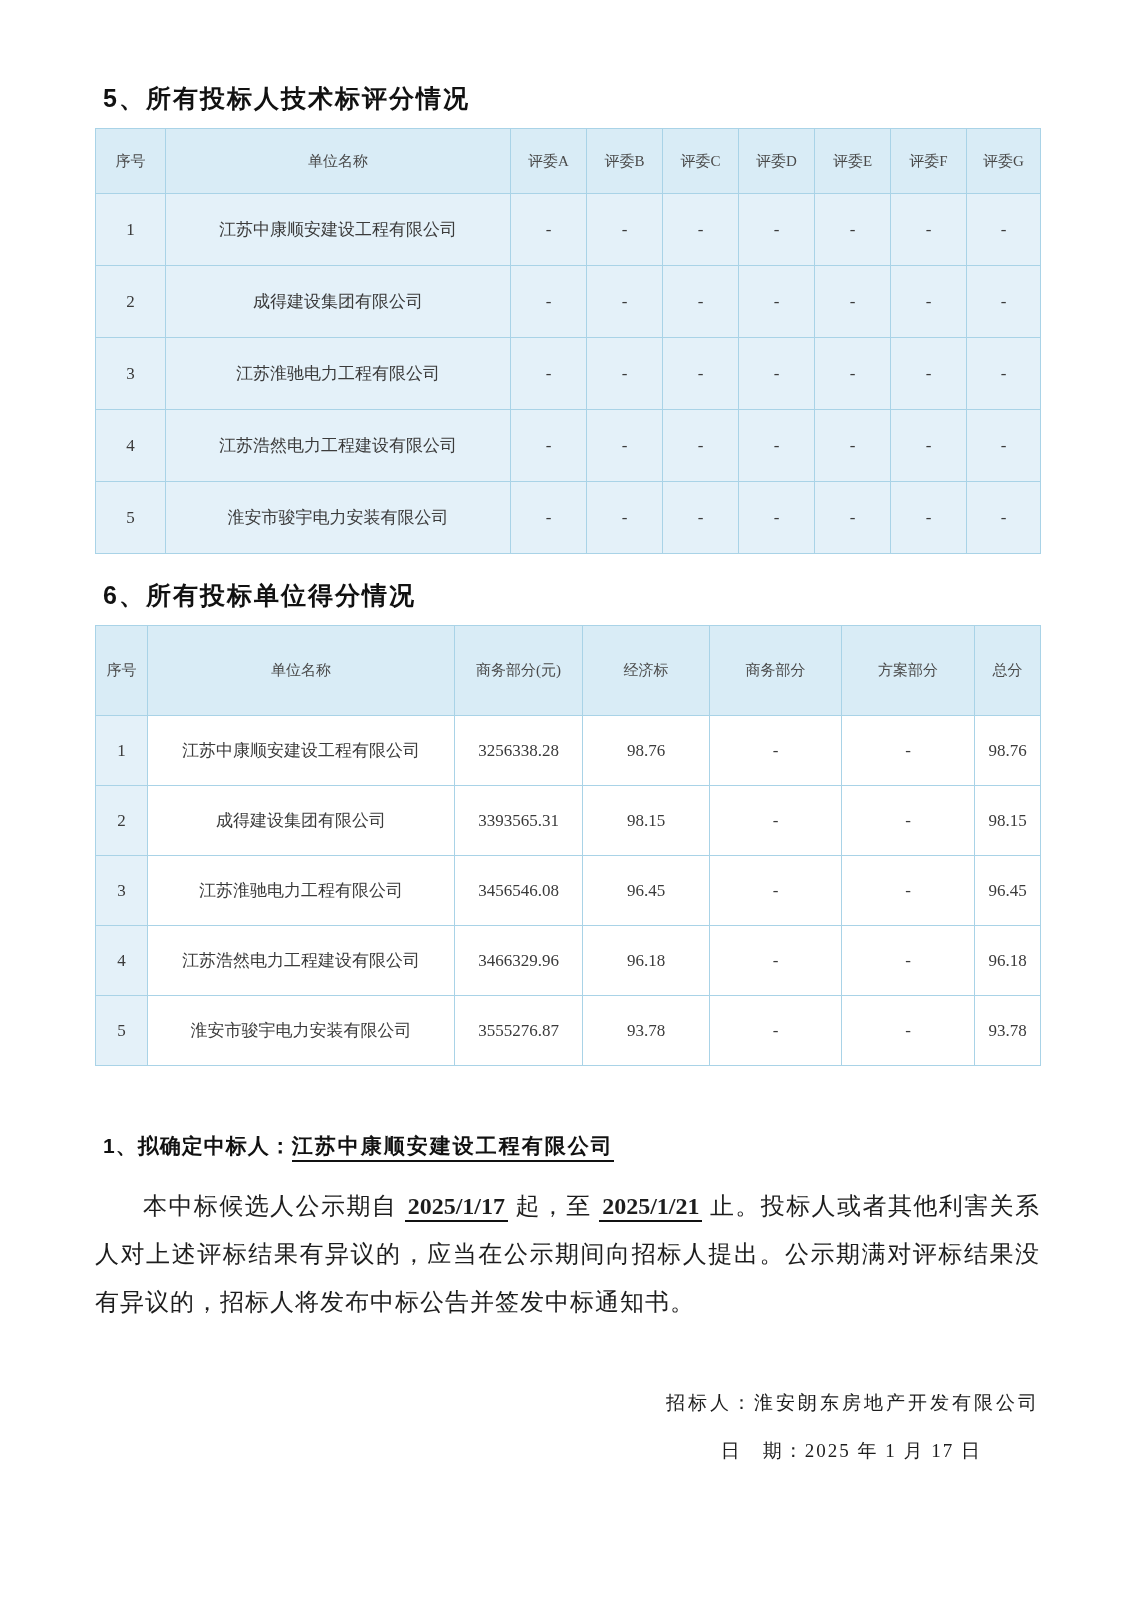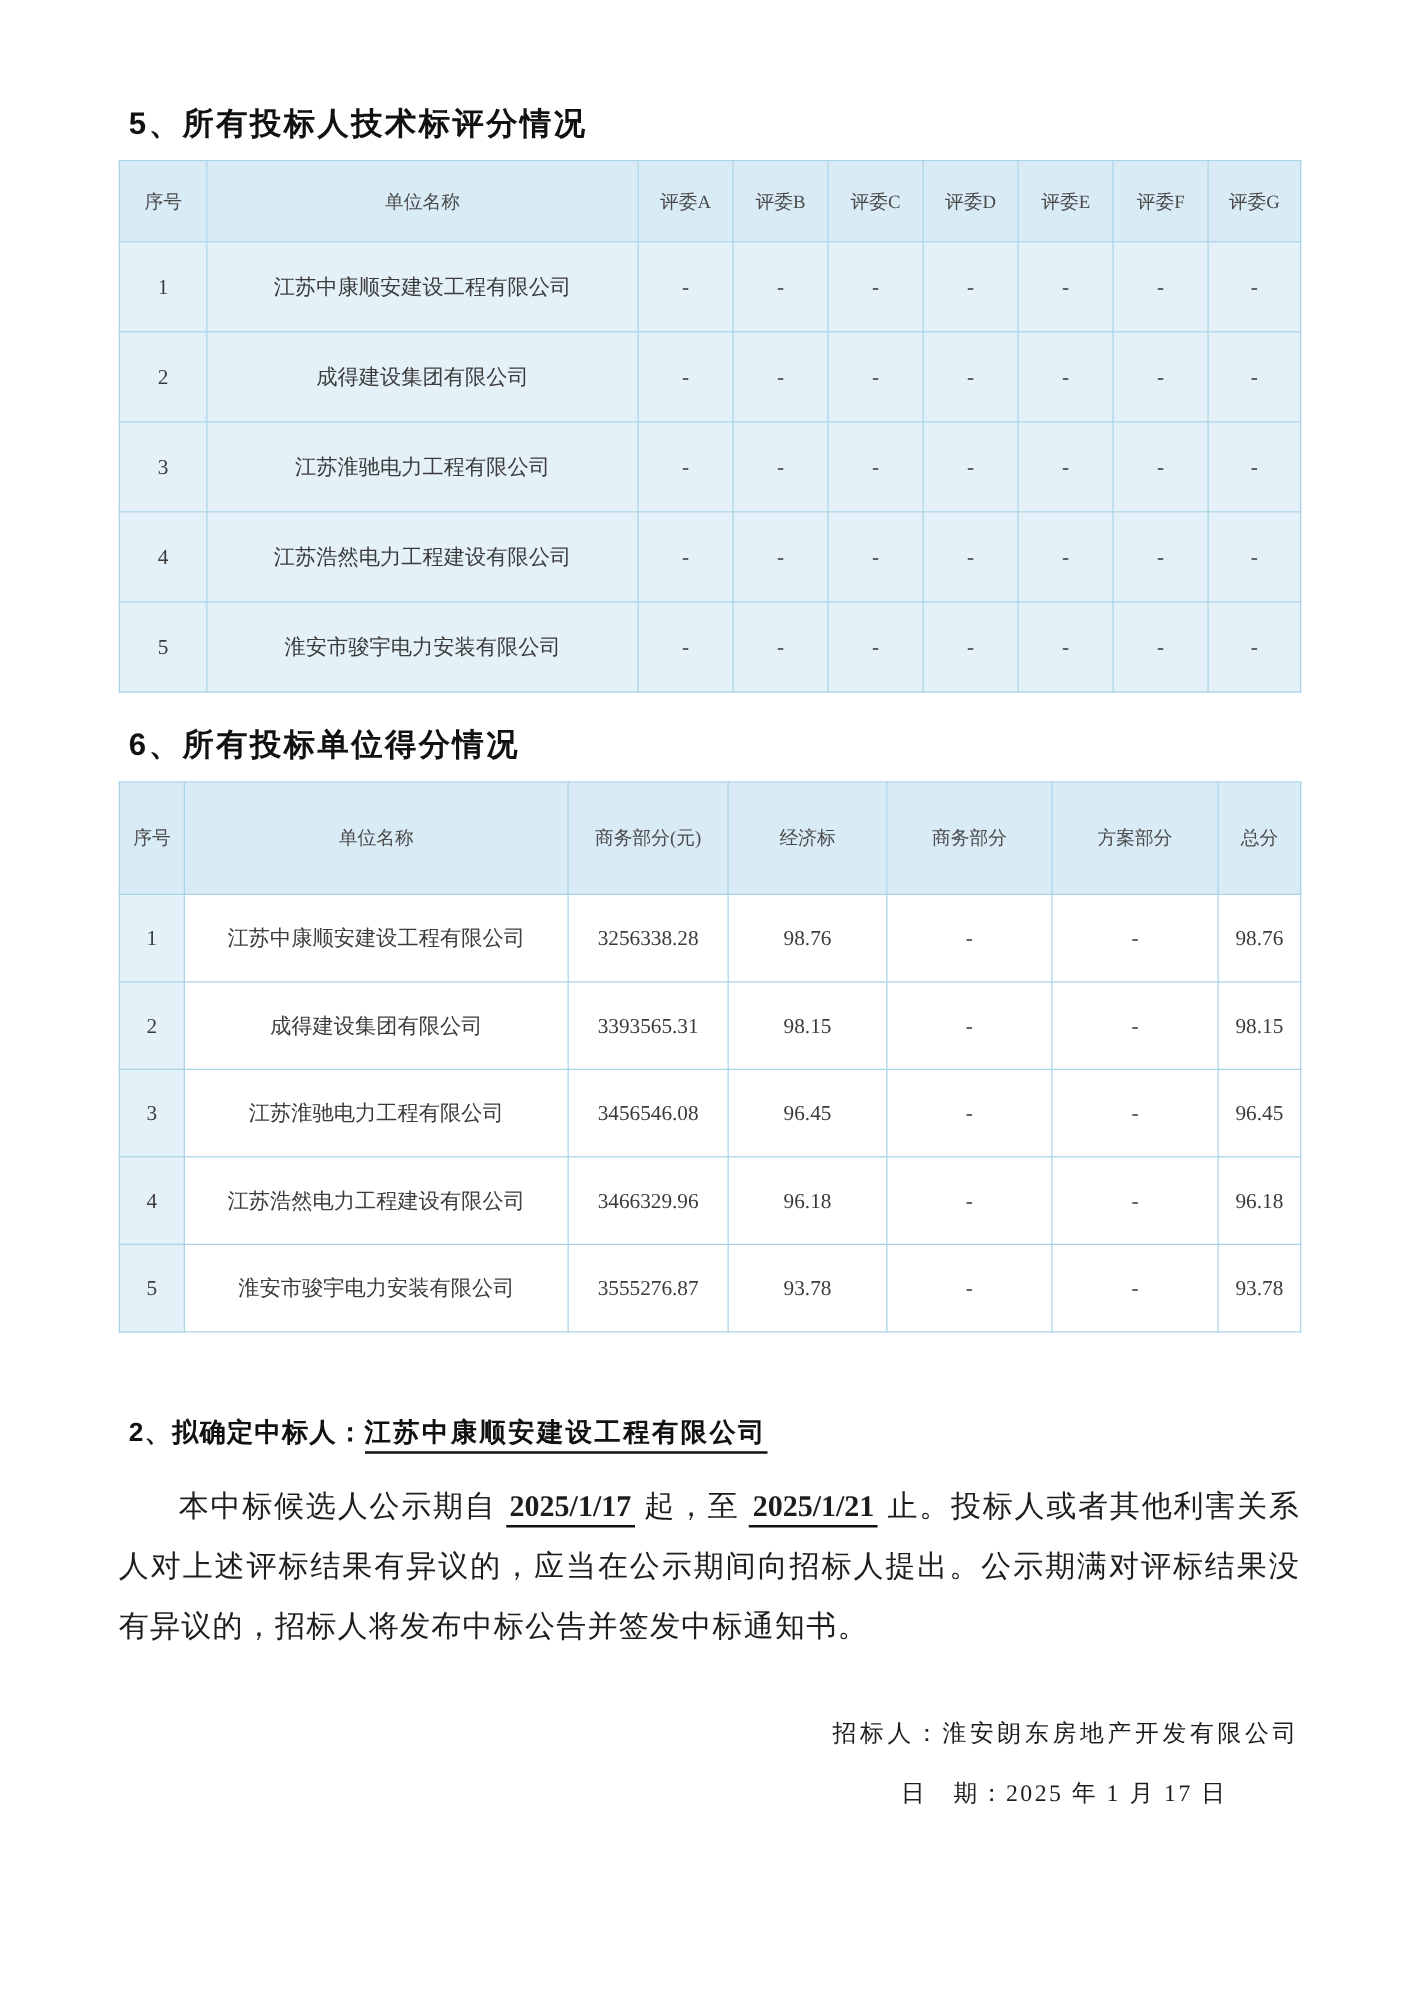--- a/index.html
+++ b/index.html
@@ -89,21 +89,21 @@
     letter-spacing: 1px;
     text-align: justify;
   }
   .notice .date-underline {
     font-weight: bold;
     border-bottom: 2px solid #111111;
     padding: 0 3px 1px 3px;
     letter-spacing: 0;
   }
   .footer {
-    margin-top: 48px;
+    margin-top: 64px;
     text-align: right;
     font-size: 19px;
     color: #1d1d1d;
   }
   .footer .tenderer-line {
     letter-spacing: 3px;
     padding-right: 0;
   }
   .footer .date-line {
     margin-top: 22px;
@@ -264,21 +264,21 @@
       <td>3555276.87</td>
       <td>93.78</td>
       <td>-</td>
       <td>-</td>
       <td>93.78</td>
     </tr>
   </tbody>
     </table>
 
   <div class="section7">
-    <span>2、拟确定中标人：</span><span class="winner-name">江苏中康顺安建设工程有限公司</span>
+    <span>1、拟确定中标人：</span><span class="winner-name">江苏中康顺安建设工程有限公司</span>
   </div>
 
   <p class="notice"><span>本中标候选人公示期自 </span><span class="date-underline">2025/1/17</span><span> 起，至 </span><span class="date-underline">2025/1/21</span><span> 止。投标人或者其他利害关系人对上述评标结果有异议的，应当在公示期间向招标人提出。公示期满对评标结果没有异议的，招标人将发布中标公告并签发中标通知书。</span></p>
 
   <div class="footer">
     <div class="tenderer-line">招标人：淮安朗东房地产开发有限公司</div>
     <div class="date-line">日　期：2025 年 1 月 17 日</div>
   </div>
 
 </div>

